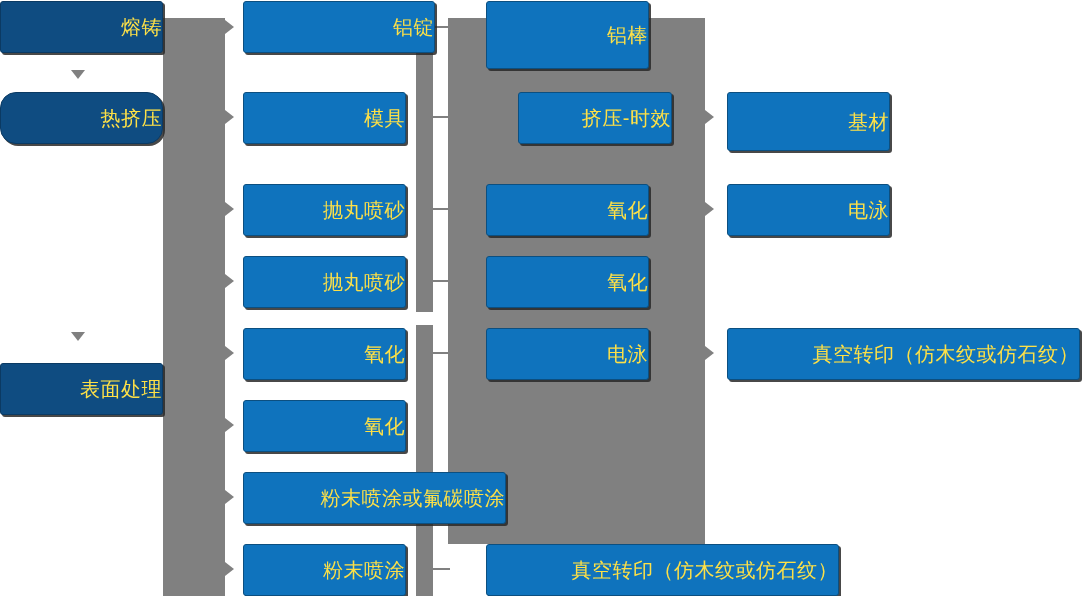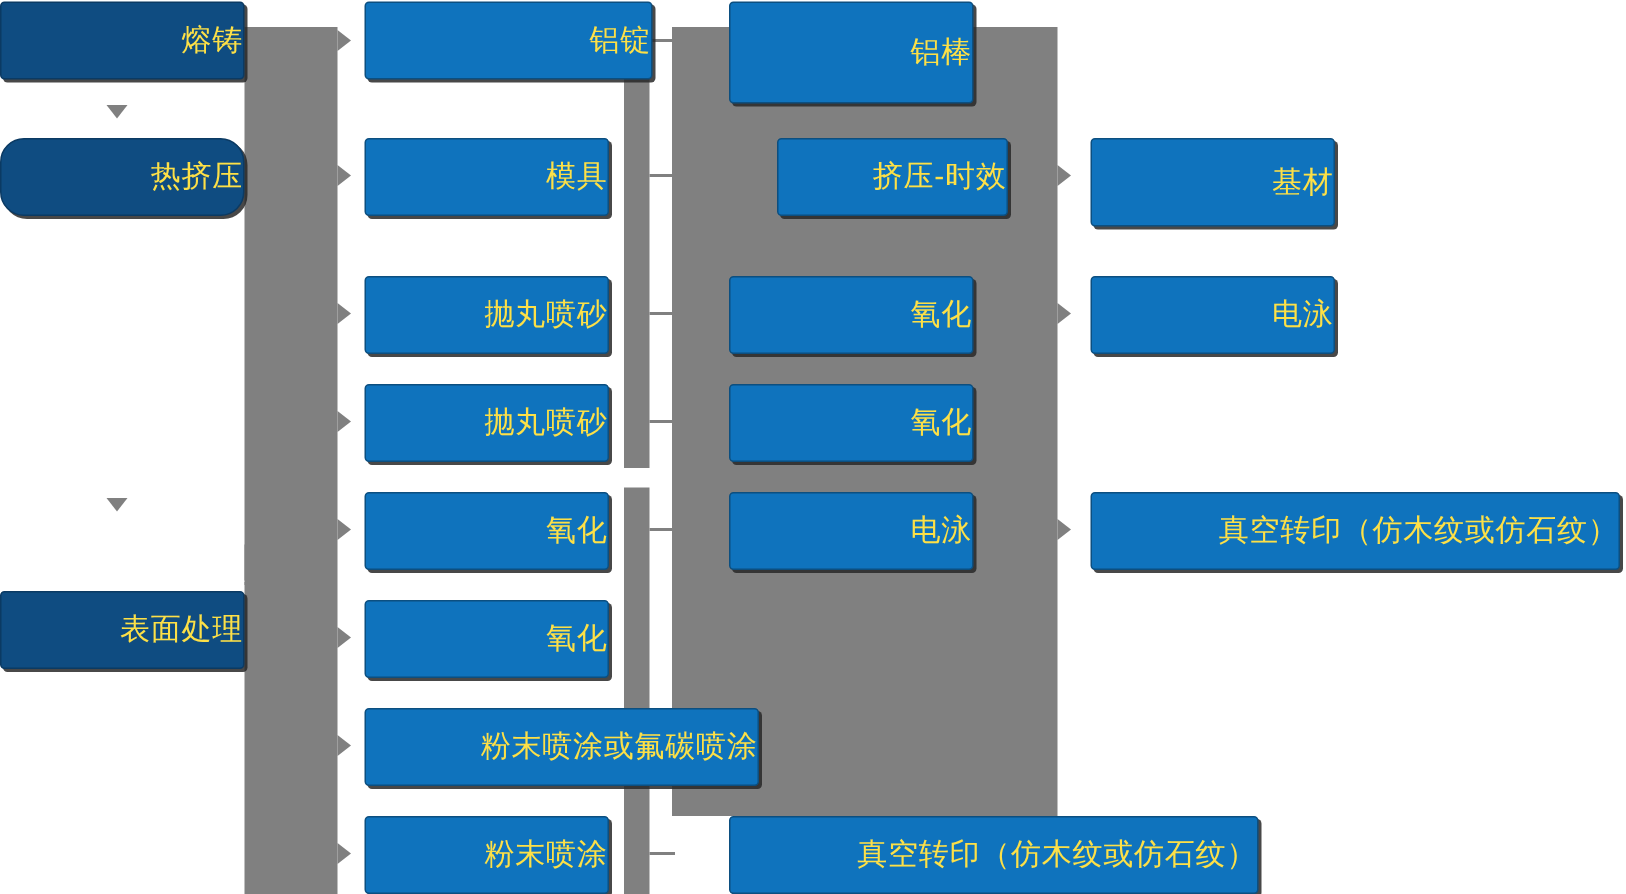--- a/index.html
+++ b/index.html
@@ -113,21 +113,21 @@
   <div class="arrow-right" style="left:705px; top:110px;"></div>
   <div class="arrow-right" style="left:705px; top:202px;"></div>
   <div class="arrow-right" style="left:705px; top:346px;"></div>
 
   <div class="node dark" style="left:0px; top:1px; width:163px; height:52px;">
     <span class="lbl">熔铸</span>
   </div>
   <div class="node dark" style="left:0px; top:92px; width:163px; height:52px;border-radius:16px;">
     <span class="lbl">热挤压</span>
   </div>
-  <div class="node dark" style="left:0px; top:363px; width:163px; height:52px;margin-top:31px;">
+  <div class="node dark" style="left:0px; top:363px; width:163px; height:52px;">
     <span class="lbl">表面处理</span>
   </div>
 
   <div class="node light" style="left:243px; top:1px; width:192px; height:52px;">
     <span class="lbl">铝锭</span>
   </div>
   <div class="node light" style="left:243px; top:92px; width:163px; height:52px;">
     <span class="lbl">模具</span>
   </div>
   <div class="node light" style="left:243px; top:184px; width:163px; height:52px;">

